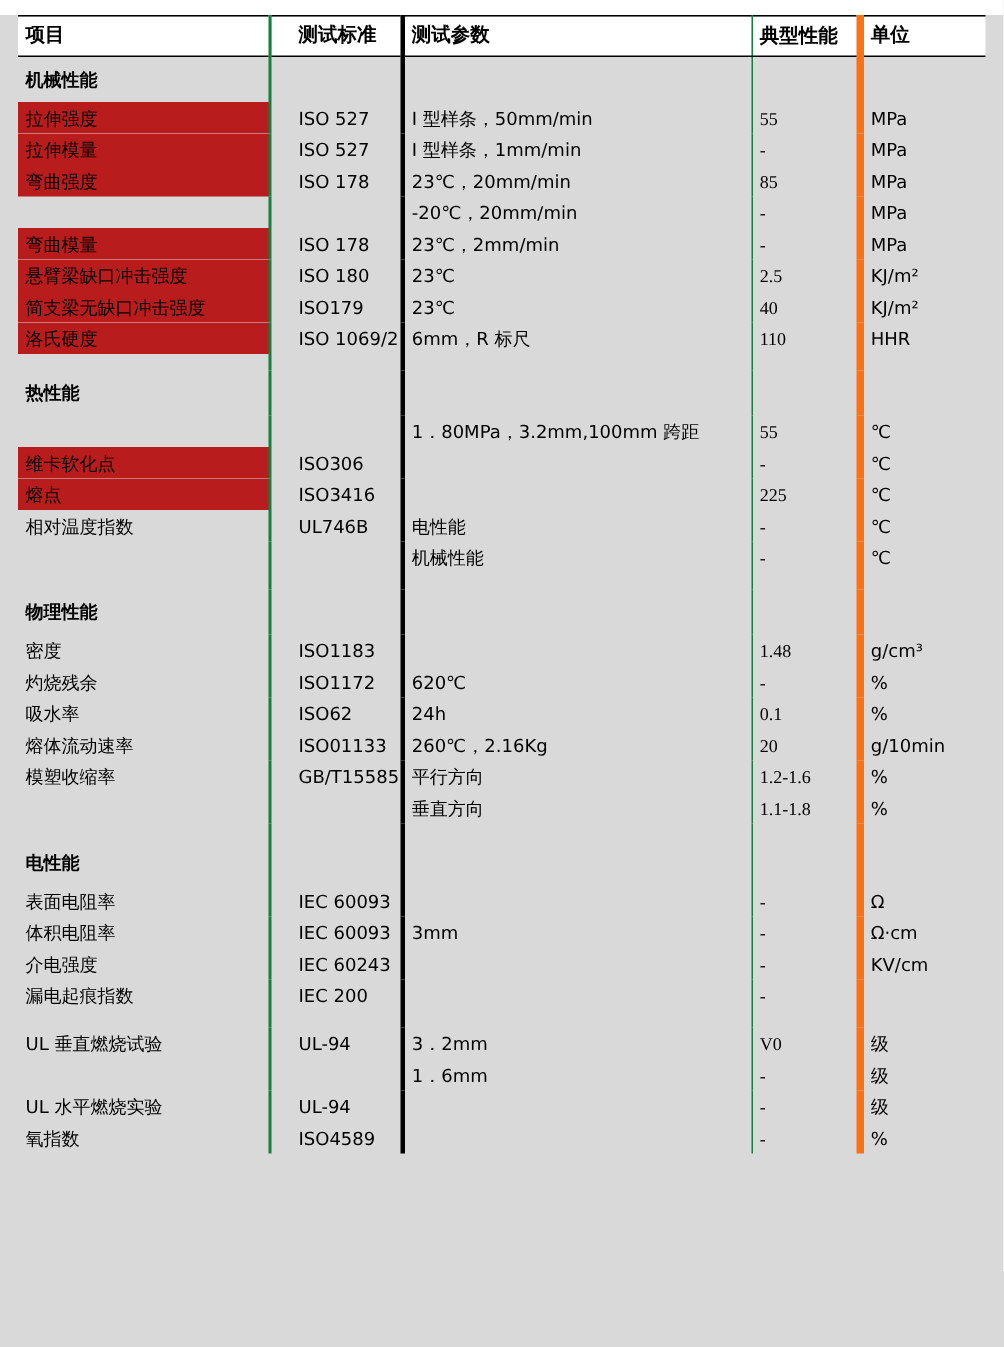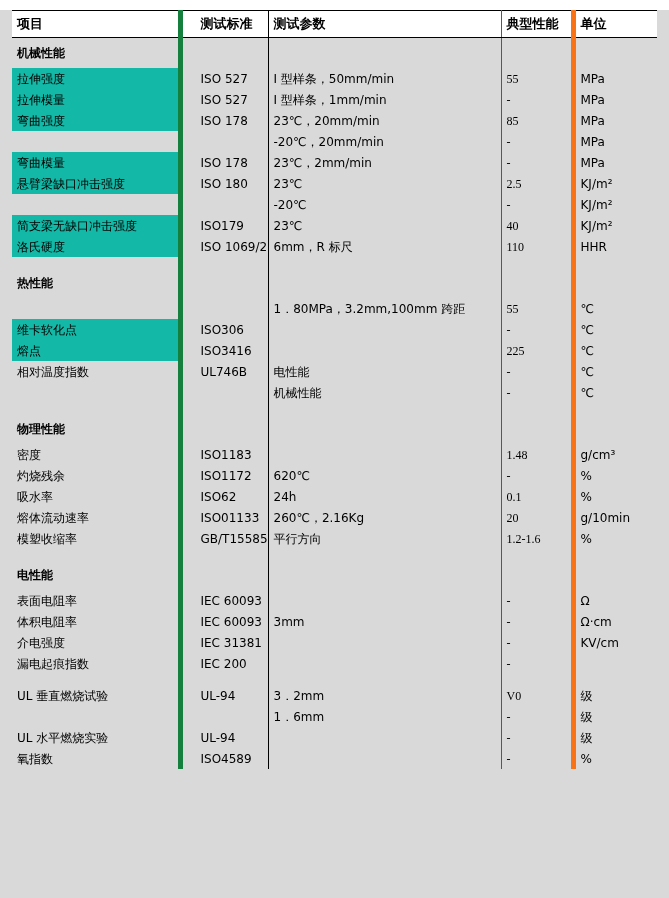--- a/index.html
+++ b/index.html
@@ -39,36 +39,36 @@
     padding: 0 5px;
     height: 21px;
     vertical-align: middle;
     border: 0;
     font-size: 12px;
     line-height: 14px;
     white-space: nowrap;
     overflow: hidden;
   }
   
-  table.spec td.col0 { border-right: 5px solid #15803d; }
-  table.spec td.col1 { border-right: 1px solid #000000; padding-left: 18px; }
+  table.spec td.col0 { border-right: 2px solid #15803d; }
+  table.spec td.col1 { border-right: 3px solid #000000; padding-left: 18px; }
   table.spec td.col2 { border-right: 1px solid #15803d; }
   table.spec td.col3 { border-right: 5px solid #f97316; font-family: Liberation Serif, serif; }
   table.spec td.col4 { }
 
   tr.header td {
     height: 26px;
     font-weight: bold;
     font-size: 13px;
     border-bottom: 1px solid #000;
     border-top: 1px solid #000;
   }
   tr.header td.col0 { border-left: 0; }
 
-  .cell-shade  { background: #14b8a6; }
+  .cell-shade  { background: #b91c1c; }
   .cell-plain  { background: transparent; }
   .cell-white  { background: #ffffff; }
 
   .section-title {
     font-weight: bold;
     font-size: 14px;
   }
   tr.section td { height: 30px; }
   tr.spacer td { height: 11px; }
 </style>
@@ -135,27 +135,20 @@
           <td class="col4 cell-plain">MPa</td>
         </tr>
         <tr>
           <td class="col0 cell-shade">悬臂梁缺口冲击强度</td>
           <td class="col1 cell-plain">ISO 180</td>
           <td class="col2 cell-plain">23℃</td>
           <td class="col3 cell-plain">2.5</td>
           <td class="col4 cell-plain">KJ/m²</td>
         </tr>
         <tr>
-          <td class="col0 cell-plain"></td>
-          <td class="col1 cell-plain"></td>
-          <td class="col2 cell-plain">-20℃</td>
-          <td class="col3 cell-plain">-</td>
-          <td class="col4 cell-plain">KJ/m²</td>
-        </tr>
-        <tr>
           <td class="col0 cell-shade">简支梁无缺口冲击强度</td>
           <td class="col1 cell-plain">ISO179</td>
           <td class="col2 cell-plain">23℃</td>
           <td class="col3 cell-plain">40</td>
           <td class="col4 cell-plain">KJ/m²</td>
         </tr>
         <tr>
           <td class="col0 cell-shade">洛氏硬度</td>
           <td class="col1 cell-plain">ISO 1069/2</td>
           <td class="col2 cell-plain">6mm，R 标尺</td>
@@ -253,20 +246,27 @@
           <td class="col3 cell-plain">20</td>
           <td class="col4 cell-plain">g/10min</td>
         </tr>
         <tr>
           <td class="col0 cell-plain">模塑收缩率</td>
           <td class="col1 cell-plain">GB/T15585</td>
           <td class="col2 cell-plain">平行方向</td>
           <td class="col3 cell-plain">1.2-1.6</td>
           <td class="col4 cell-plain">%</td>
         </tr>
+        <tr>
+          <td class="col0 cell-plain"></td>
+          <td class="col1 cell-plain"></td>
+          <td class="col2 cell-plain">垂直方向</td>
+          <td class="col3 cell-plain">1.1-1.8</td>
+          <td class="col4 cell-plain">%</td>
+        </tr>
         <tr class="spacer">
           <td class="col0 cell-plain"></td>
           <td class="col1 cell-plain"></td>
           <td class="col2 cell-plain"></td>
           <td class="col3 cell-plain"></td>
           <td class="col4 cell-plain"></td>
         </tr>
         <tr class="section">
           <td class="col0 cell-plain section-title">电性能</td>
           <td class="col1 cell-plain"></td>
@@ -283,21 +283,21 @@
         </tr>
         <tr>
           <td class="col0 cell-plain">体积电阻率</td>
           <td class="col1 cell-plain">IEC 60093</td>
           <td class="col2 cell-plain">3mm</td>
           <td class="col3 cell-plain">-</td>
           <td class="col4 cell-plain">Ω·cm</td>
         </tr>
         <tr>
           <td class="col0 cell-plain">介电强度</td>
-          <td class="col1 cell-plain">IEC 31381</td>
+          <td class="col1 cell-plain">IEC 60243</td>
           <td class="col2 cell-plain"></td>
           <td class="col3 cell-plain">-</td>
           <td class="col4 cell-plain">KV/cm</td>
         </tr>
         <tr>
           <td class="col0 cell-plain">漏电起痕指数</td>
           <td class="col1 cell-plain">IEC 200</td>
           <td class="col2 cell-plain"></td>
           <td class="col3 cell-plain">-</td>
           <td class="col4 cell-plain"></td>

